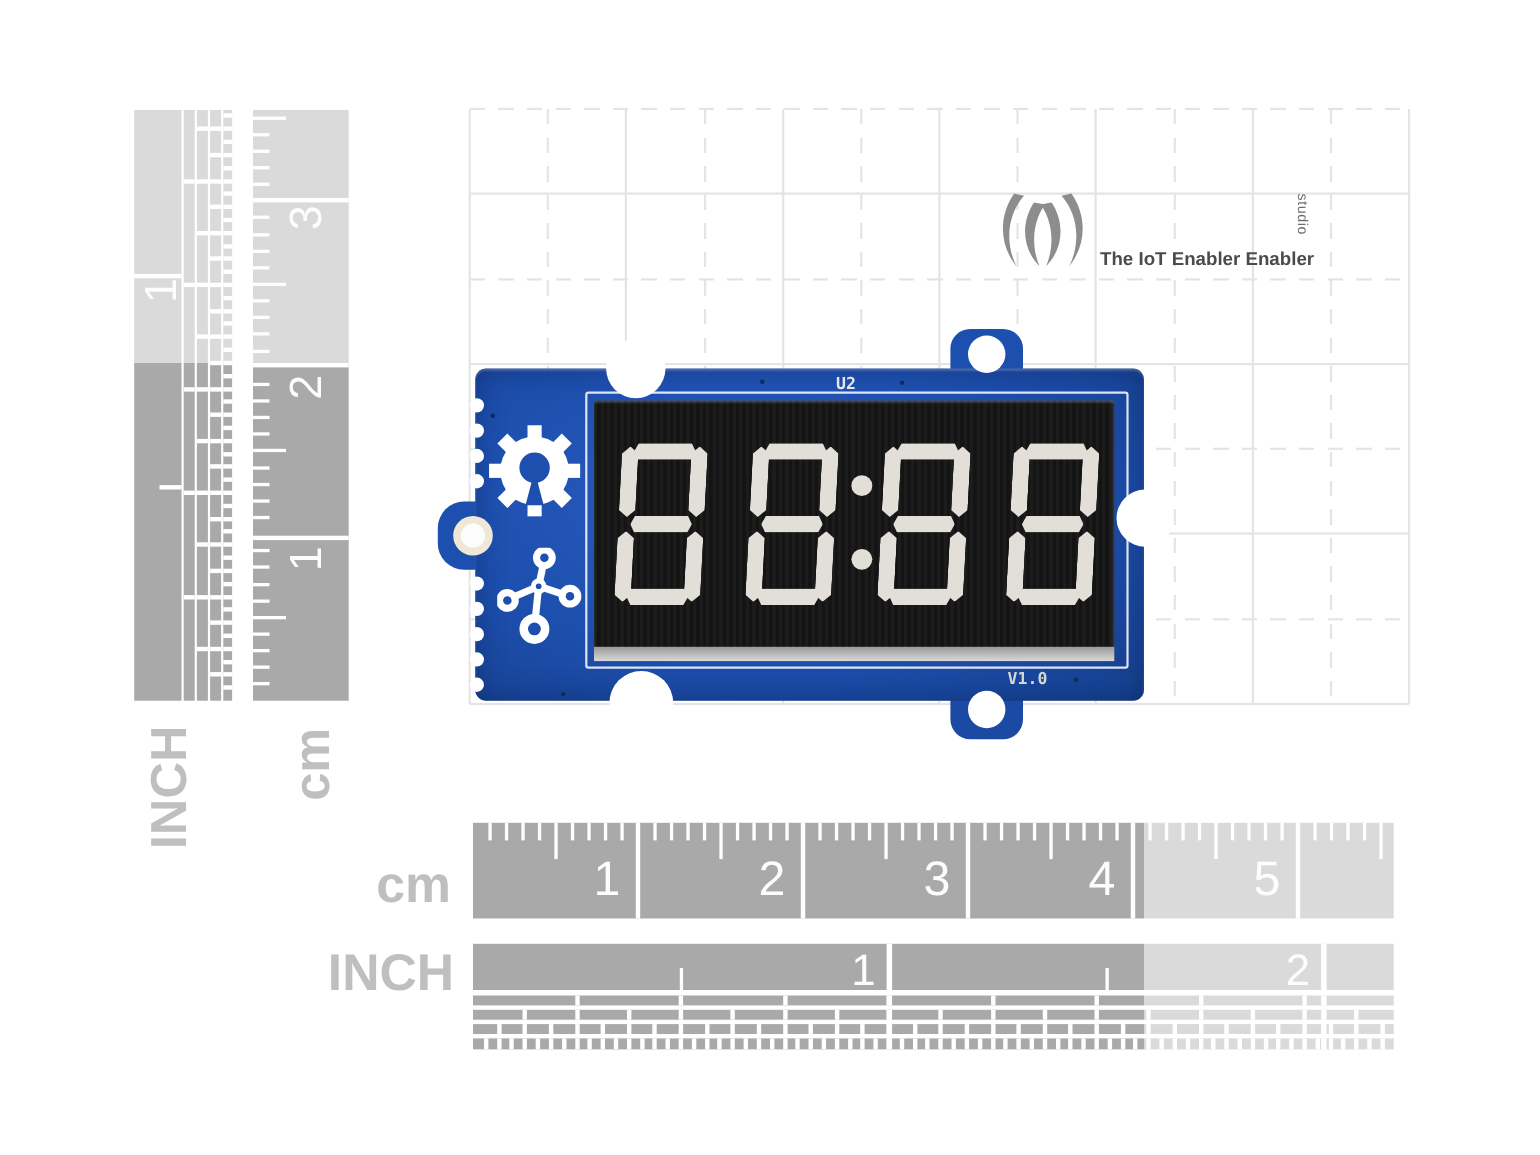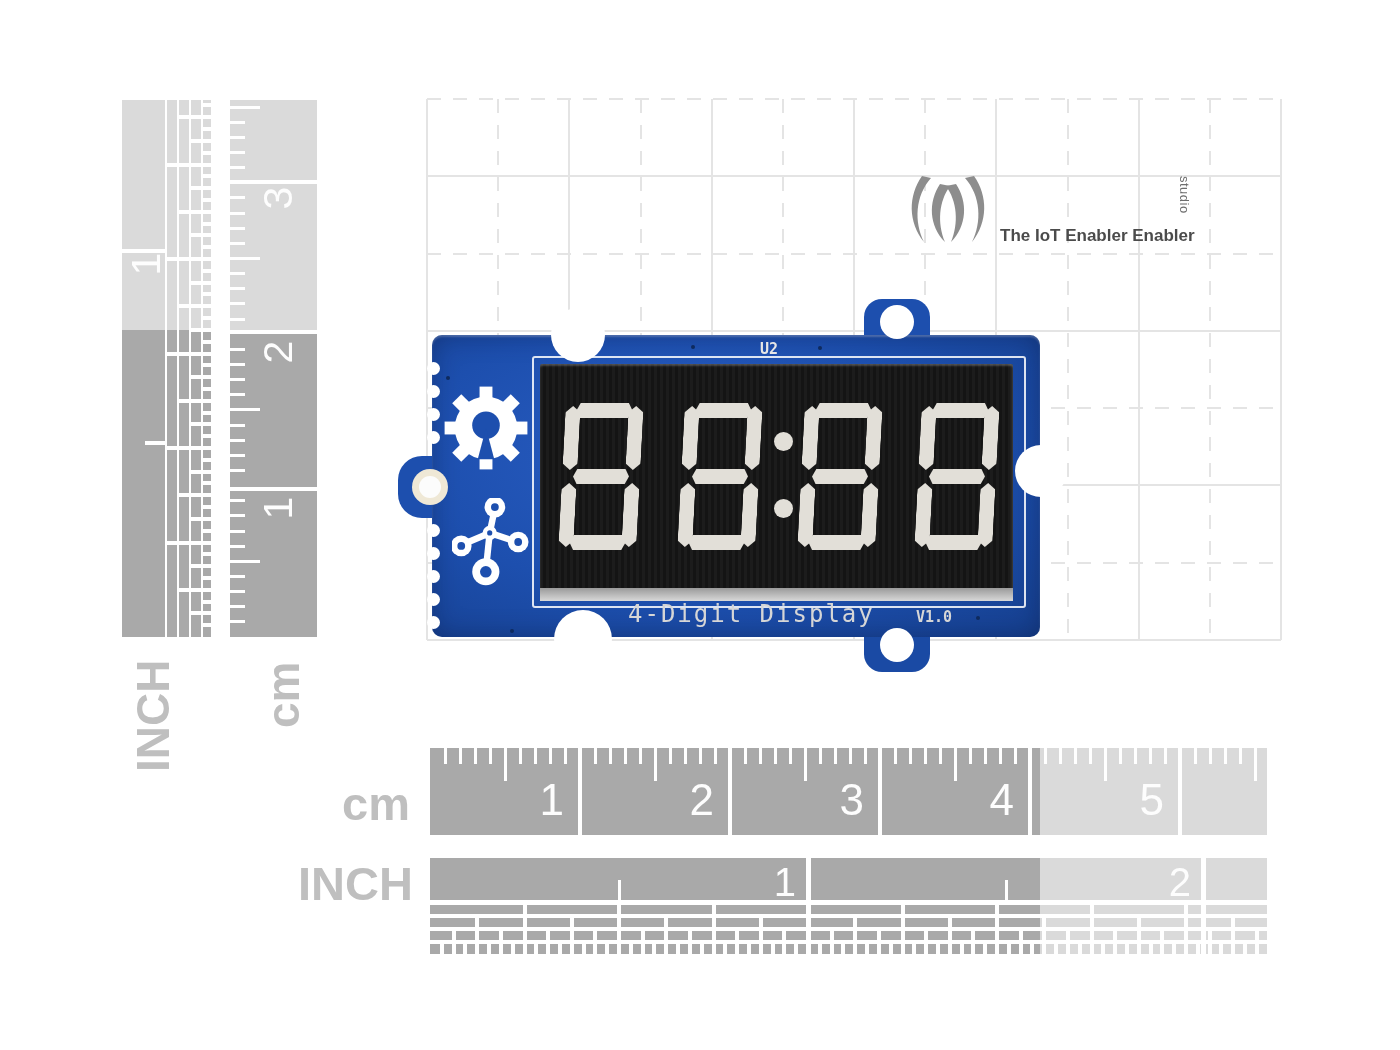--- a/index.html
+++ b/index.html
@@ -512,21 +512,20 @@
           <div style="position: absolute; left: 63px; top: 80px; width: 15px; height: 64px; background: rgb(226, 223, 216); clip-path: polygon(50% 0px, 100% 10%, 100% 90%, 50% 100%, 0px 90%, 0px 10%);"></div>
           <div style="position: absolute; left: 11px; top: 132px; width: 56px; height: 15px; background: rgb(226, 223, 216); clip-path: polygon(7% 0px, 93% 0px, 100% 50%, 93% 100%, 7% 100%, 0px 50%);"></div>
           <div style="position: absolute; left: 0px; top: 80px; width: 15px; height: 64px; background: rgb(226, 223, 216); clip-path: polygon(50% 0px, 100% 10%, 100% 90%, 50% 100%, 0px 90%, 0px 10%);"></div>
           <div style="position: absolute; left: 0px; top: 3px; width: 15px; height: 64px; background: rgb(226, 223, 216); clip-path: polygon(50% 0px, 100% 10%, 100% 90%, 50% 100%, 0px 90%, 0px 10%);"></div>
           <div style="position: absolute; left: 11px; top: 66px; width: 56px; height: 15px; background: rgb(226, 223, 216); clip-path: polygon(7% 0px, 93% 0px, 100% 50%, 93% 100%, 7% 100%, 0px 50%);"></div>
         </div>
         <div style="position: absolute; left: 234px; top: 68px; width: 19px; height: 19px; border-radius: 50%; background: rgb(226, 223, 216);"></div>
         <div style="position: absolute; left: 234px; top: 135px; width: 19px; height: 19px; border-radius: 50%; background: rgb(226, 223, 216);"></div>
       </div>
 
-    <div class="board-text" style="left:628px;top:600px;font-size:24px;letter-spacing:2px;">4-Digit Display</div>
     <div class="board-text" style="left:916px;top:608px;font-size:15px;font-weight:bold;">V1.0</div>
   </div>
 
   <div class="abs" style="left:900px;top:160px;width:310px;height:100px;">
     <div class="abs" style="left:6px;top:14px;width:84px;height:80px;">
       <svg width="84" height="80" viewBox="0 0 84 80">
         <g fill="#8d8d8d">
           <path d="M16 2 C2 22 2 48 18 68 C8 48 9 22 25 4 Z"></path>
           <path d="M34 10 C22 28 23 52 39 68 C31 49 33 27 44 12 Z"></path>
           <path d="M50 10 C62 28 61 52 45 68 C53 49 51 27 40 12 Z"></path>

